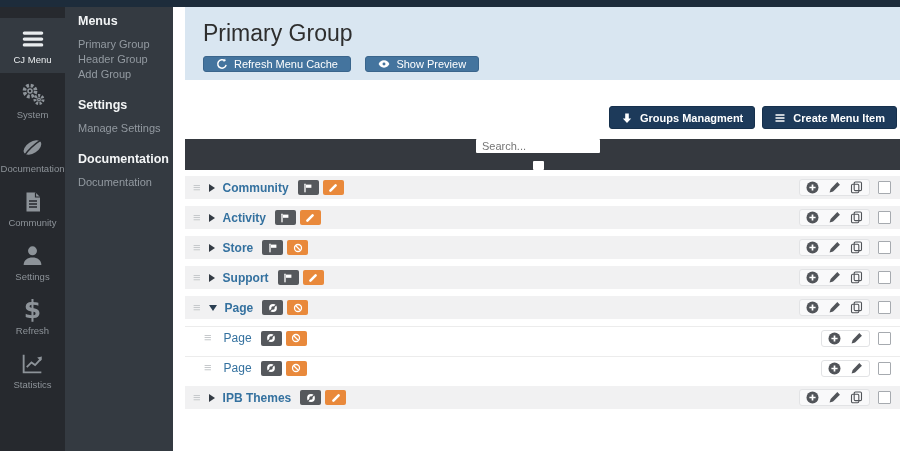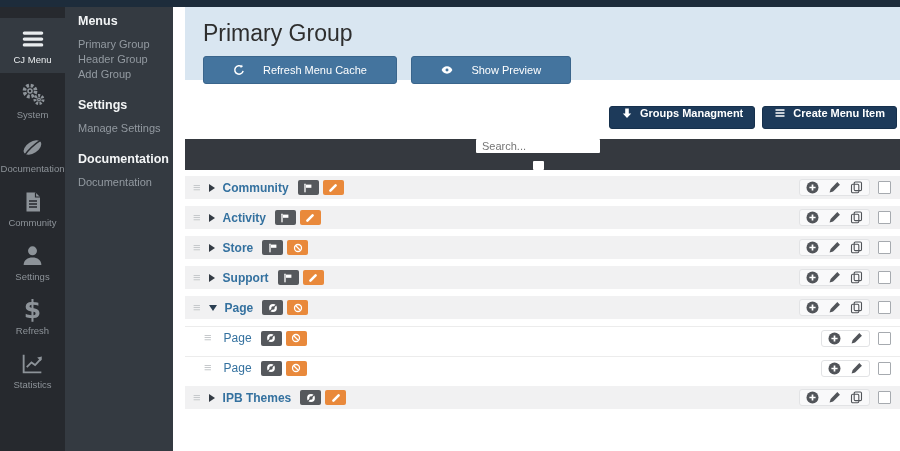--- a/index.html
+++ b/index.html
@@ -21,28 +21,28 @@
   #submenu{position:absolute;left:65px;top:0;width:108px;height:451px;background:#343a41;box-sizing:border-box;
            padding:14px 0 0 13px;}
   .sm-section{margin-bottom:17px;}
   .sm-title{color:#f3f5f6;font-size:12.5px;font-weight:bold;margin-bottom:9px;}
   .sm-link{color:#939aa1;font-size:11px;line-height:14px;margin-bottom:1px;cursor:pointer;}
 
   
   #main{position:absolute;left:185px;top:0;width:715px;height:451px;background:#ffffff;box-sizing:border-box;padding-top:7px;}
   .band{height:73px;background:#d9e6f1;box-sizing:border-box;padding:13px 0 0 18px;}
   .page-title{font-size:23px;color:#2e2e2e;font-weight:400;margin:0 0 9px 0;}
-  .btn-steel{display:inline-flex;align-items:center;gap:18px;height:28px;padding:0 29px;margin-right:10px;
+  .btn-steel{display:inline-flex;align-items:center;gap:6px;height:16px;padding:0 12px;margin-right:10px;
              background:#44749e;border:1px solid #3a658c;border-radius:3px;color:#fff;font-size:11px;
              font-family:inherit;cursor:pointer;}
   .bicon{display:inline-flex;width:12px;height:12px;align-items:center;justify-content:center;}
   .bicon svg{width:12px;height:12px;}
 
   .toolbar{display:flex;justify-content:flex-end;gap:7px;margin-top:26px;padding-right:3px;}
-  .btn-navy{display:inline-flex;align-items:flex-start;gap:7px;height:23px;padding:0 11px;background:#1d3a5a;
+  .btn-navy{display:inline-flex;align-items:center;gap:7px;height:23px;padding:0 11px;background:#1d3a5a;
             border:1px solid #16304c;border-radius:3px;color:#fff;font-size:11px;font-weight:bold;
             font-family:inherit;cursor:pointer;}
 
   .thead{margin-top:10px;height:31px;background:#35393f;display:flex;align-items:center;justify-content:flex-end;
          gap:8px;padding-right:9px;box-sizing:border-box;flex-direction:column;}
   .search{width:112px;height:18px;border:0;border-radius:1px;padding:0 6px;font-size:11px;font-family:inherit;color:#555;}
   .hd-cbox{width:11px;height:11px;background:#fff;border-radius:1px;cursor:pointer;}
 
   #rows{padding-top:6px;}
   .trow{height:23px;display:flex;align-items:center;box-sizing:border-box;margin-bottom:7px;

